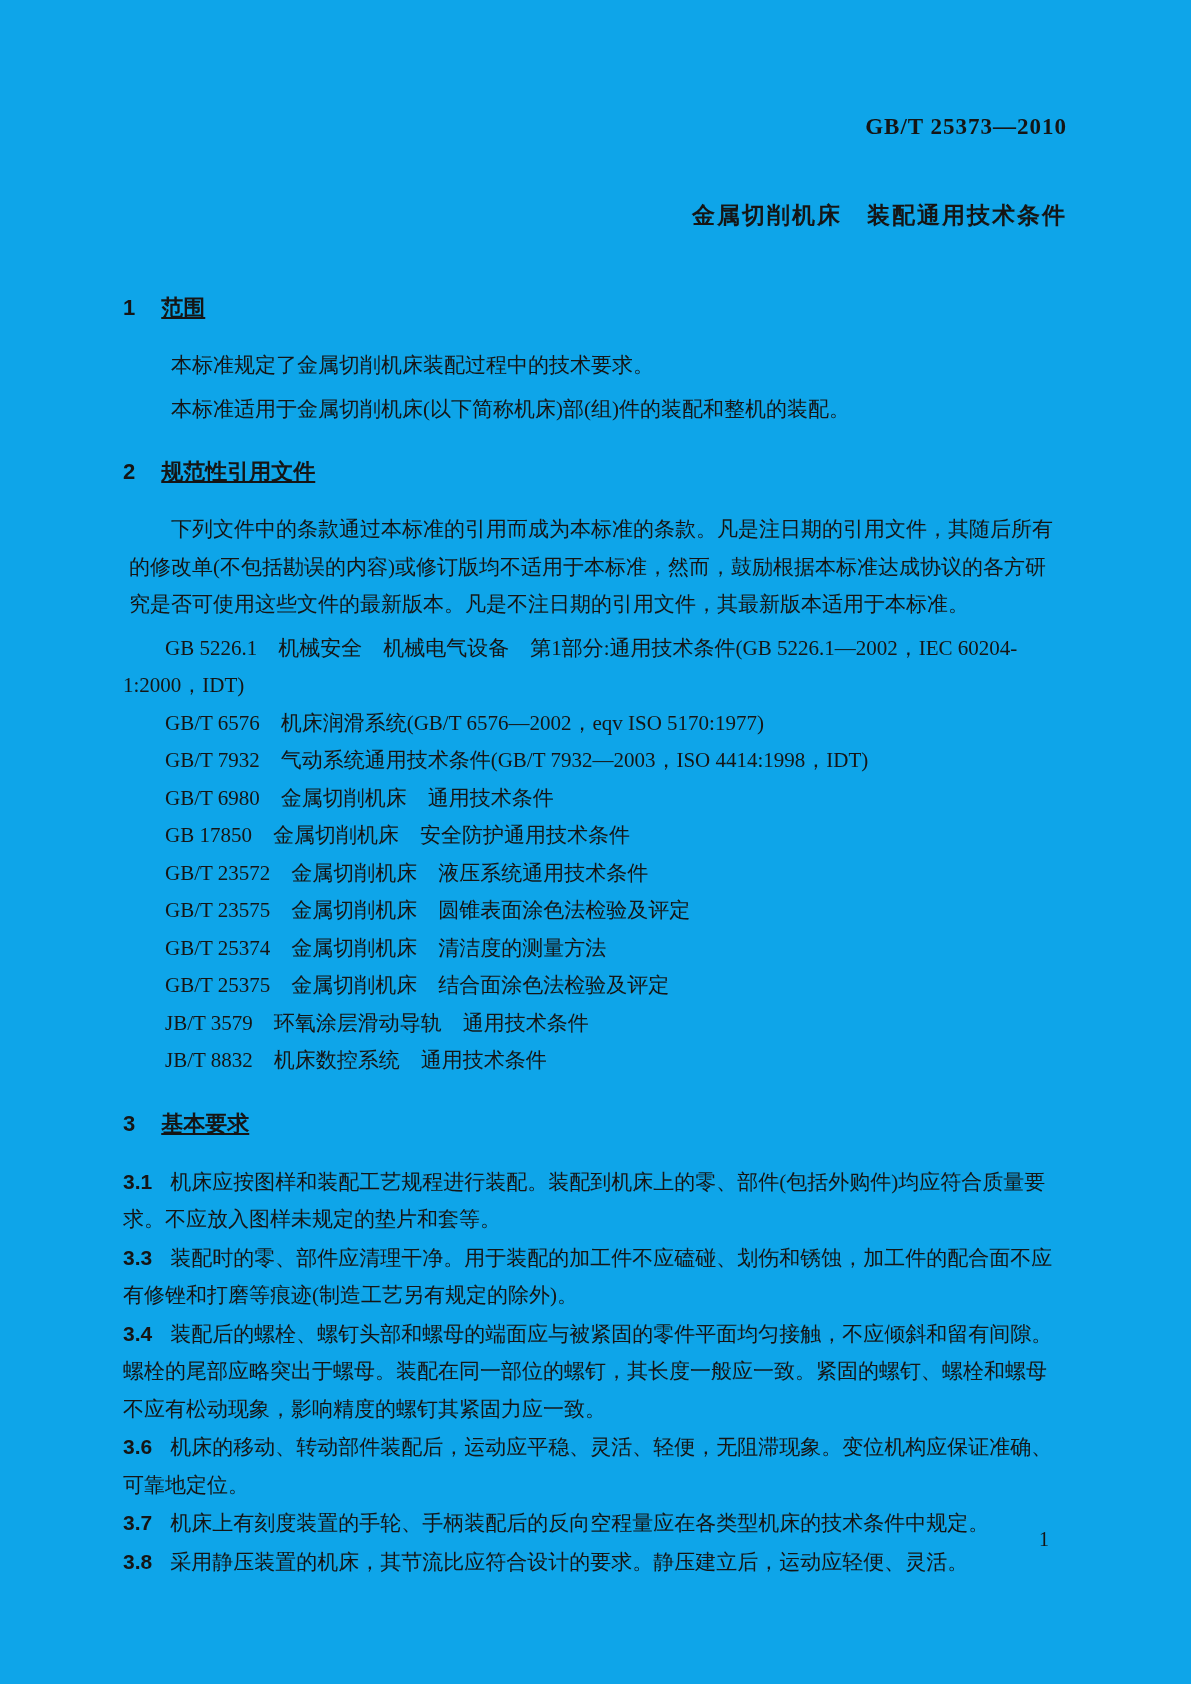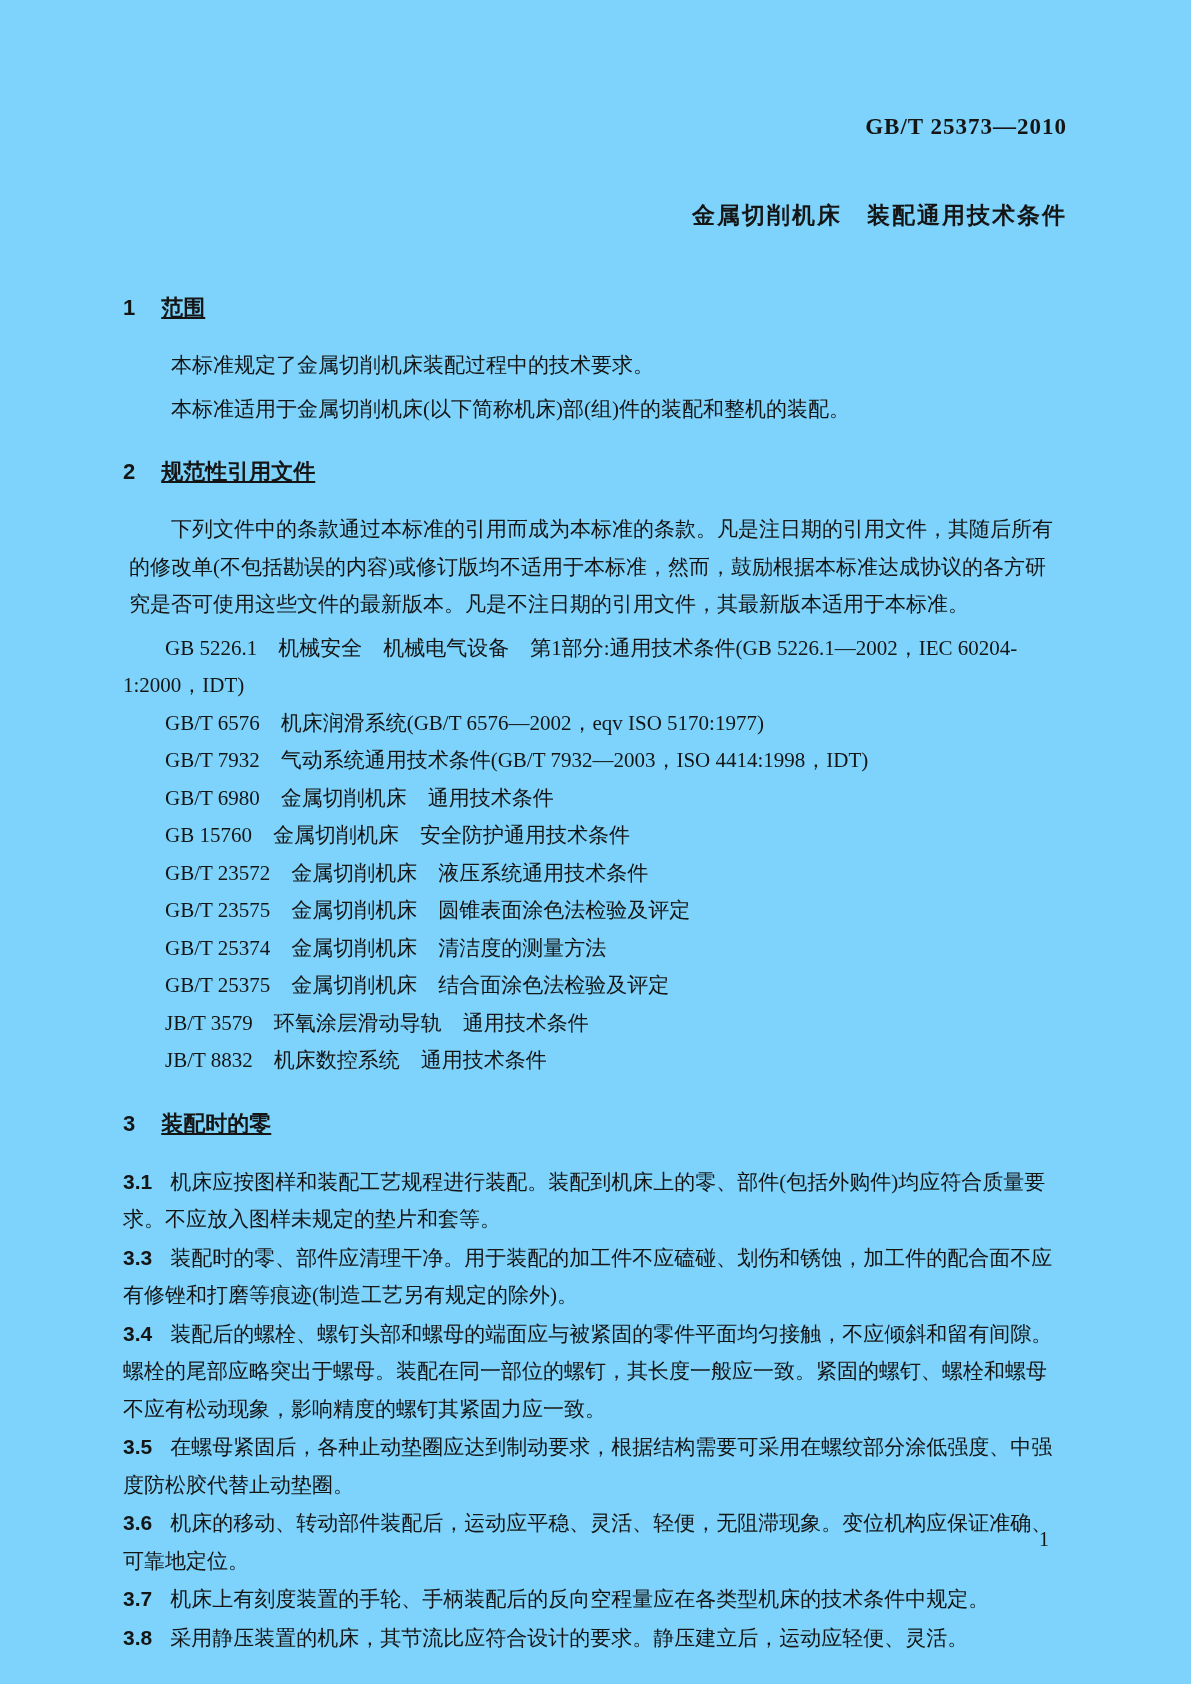--- a/index.html
+++ b/index.html
@@ -1,21 +1,21 @@
 <!DOCTYPE html>
 <html lang="zh"><head>
 <meta charset="utf-8">
 <style>
   html,body{margin:0;padding:0;background:#e8e8e8;}
   .page{
     position:relative;
     width:1191px;
     height:1684px;
     margin:0 auto;
-    background:#7dd3fc;
+    background:#0ea5e9;
     box-sizing:border-box;
     padding:0 124px 0 123px;
     font-family:"Liberation Serif","DejaVu Serif",serif;
     color:#151515;
     overflow:hidden;
   }
   .header-code{
     padding-top:114px;
     text-align:right;
     font-family:"Liberation Serif","DejaVu Serif",serif;
@@ -73,31 +73,30 @@
   <div class="doc-body" id="doc-body">
       <div class="sec-heading"><span class="sec-num">1</span><span>范围</span></div>
       <p class="para">本标准规定了金属切削机床装配过程中的技术要求。</p>
       <p class="para">本标准适用于金属切削机床(以下简称机床)部(组)件的装配和整机的装配。</p>
       <div class="sec-heading"><span class="sec-num">2</span><span>规范性引用文件</span></div>
       <p class="para">下列文件中的条款通过本标准的引用而成为本标准的条款。凡是注日期的引用文件，其随后所有的修改单(不包括勘误的内容)或修订版均不适用于本标准，然而，鼓励根据本标准达成协议的各方研究是否可使用这些文件的最新版本。凡是不注日期的引用文件，其最新版本适用于本标准。</p>
       <p class="ref">GB 5226.1　机械安全　机械电气设备　第1部分:通用技术条件(GB 5226.1—2002，IEC 60204-1:2000，IDT)</p>
       <p class="ref">GB/T 6576　机床润滑系统(GB/T 6576—2002，eqv ISO 5170:1977)</p>
       <p class="ref">GB/T 7932　气动系统通用技术条件(GB/T 7932—2003，ISO 4414:1998，IDT)</p>
       <p class="ref">GB/T 6980　金属切削机床　通用技术条件</p>
-      <p class="ref">GB 15760　金属切削机床　安全防护通用技术条件</p>
+      <p class="ref">GB 17850　金属切削机床　安全防护通用技术条件</p>
       <p class="ref">GB/T 23572　金属切削机床　液压系统通用技术条件</p>
       <p class="ref">GB/T 23575　金属切削机床　圆锥表面涂色法检验及评定</p>
       <p class="ref">GB/T 25374　金属切削机床　清洁度的测量方法</p>
       <p class="ref">GB/T 25375　金属切削机床　结合面涂色法检验及评定</p>
       <p class="ref">JB/T 3579　环氧涂层滑动导轨　通用技术条件</p>
       <p class="ref">JB/T 8832　机床数控系统　通用技术条件</p>
-      <div class="sec-heading"><span class="sec-num">3</span><span>装配时的零</span></div>
+      <div class="sec-heading"><span class="sec-num">3</span><span>基本要求</span></div>
       <p class="clause"><span class="clause-num">3.1</span><span>机床应按图样和装配工艺规程进行装配。装配到机床上的零、部件(包括外购件)均应符合质量要求。不应放入图样未规定的垫片和套等。</span></p>
       <p class="clause"><span class="clause-num">3.3</span><span>装配时的零、部件应清理干净。用于装配的加工件不应磕碰、划伤和锈蚀，加工件的配合面不应有修锉和打磨等痕迹(制造工艺另有规定的除外)。</span></p>
       <p class="clause"><span class="clause-num">3.4</span><span>装配后的螺栓、螺钉头部和螺母的端面应与被紧固的零件平面均匀接触，不应倾斜和留有间隙。螺栓的尾部应略突出于螺母。装配在同一部位的螺钉，其长度一般应一致。紧固的螺钉、螺栓和螺母不应有松动现象，影响精度的螺钉其紧固力应一致。</span></p>
-      <p class="clause"><span class="clause-num">3.5</span><span>在螺母紧固后，各种止动垫圈应达到制动要求，根据结构需要可采用在螺纹部分涂低强度、中强度防松胶代替止动垫圈。</span></p>
       <p class="clause"><span class="clause-num">3.6</span><span>机床的移动、转动部件装配后，运动应平稳、灵活、轻便，无阻滞现象。变位机构应保证准确、可靠地定位。</span></p>
       <p class="clause"><span class="clause-num">3.7</span><span>机床上有刻度装置的手轮、手柄装配后的反向空程量应在各类型机床的技术条件中规定。</span></p>
       <p class="clause"><span class="clause-num">3.8</span><span>采用静压装置的机床，其节流比应符合设计的要求。静压建立后，运动应轻便、灵活。</span></p>
     </div>
 
   <div class="page-number">1</div>
 </div>
 
 </body></html>

